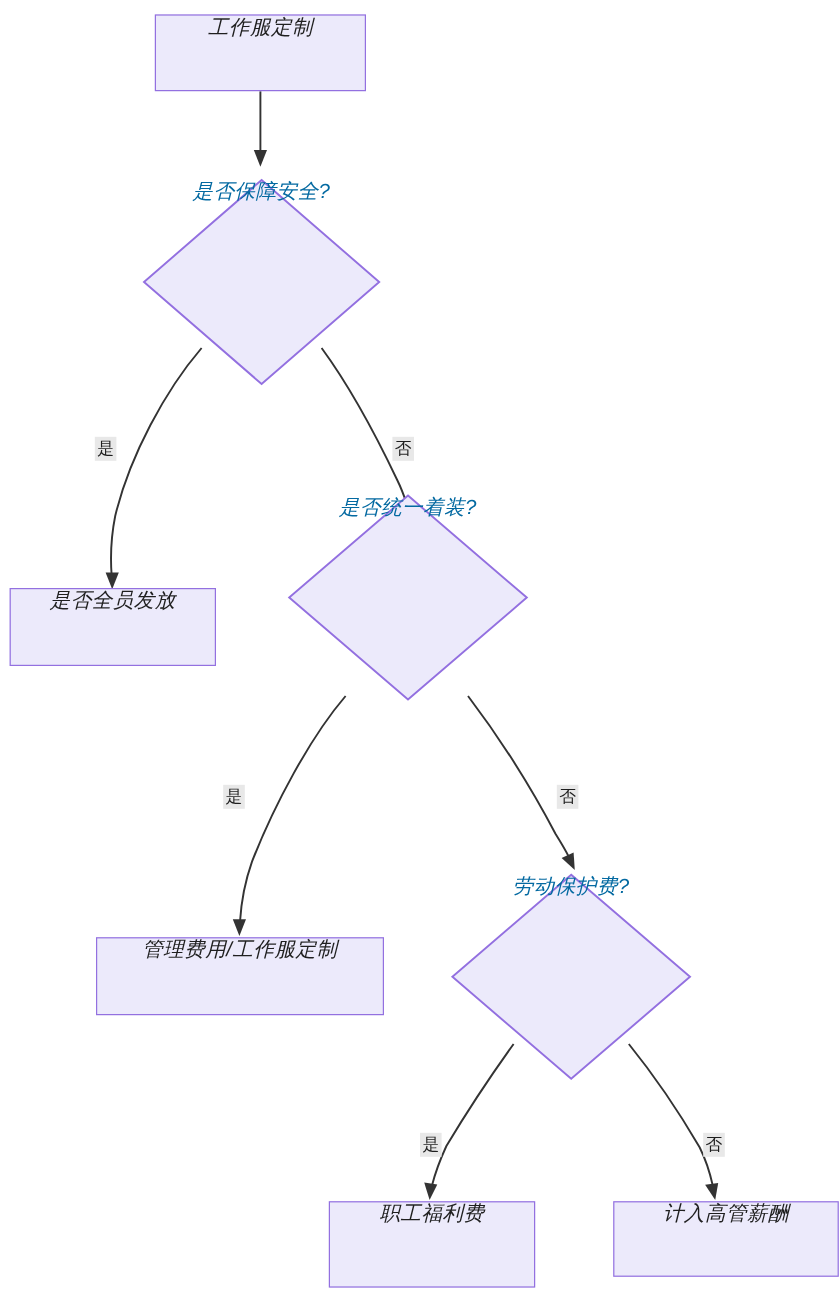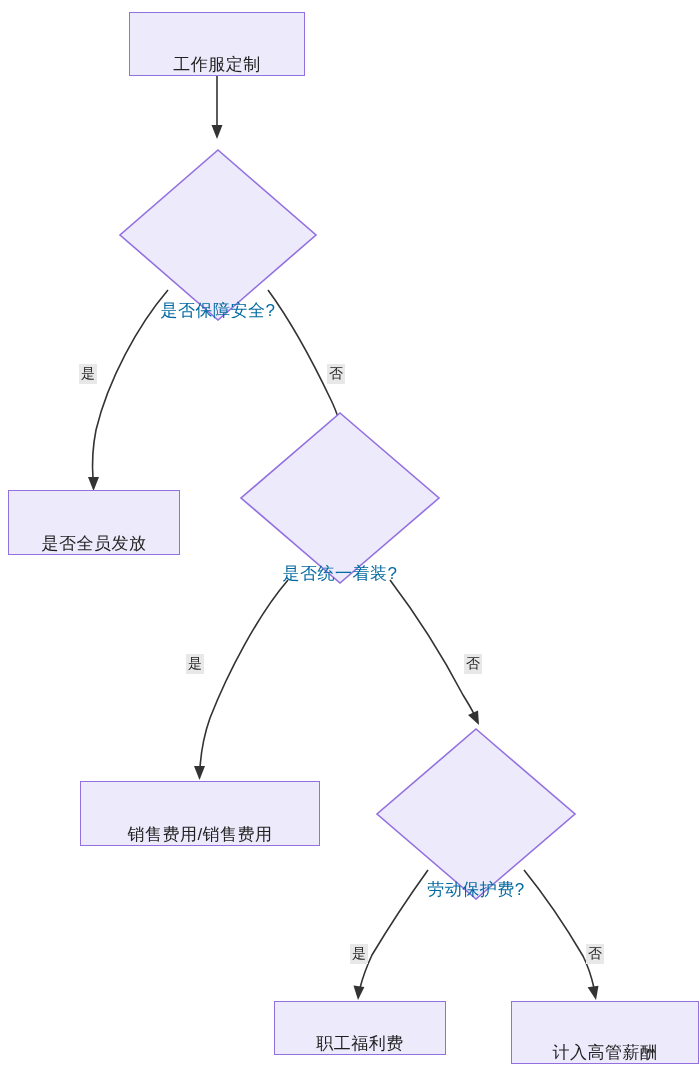--- a/index.html
+++ b/index.html
@@ -31,23 +31,24 @@
     stroke-width: 1.6px;
   }
   .arrow-head {
     fill: #333333;
     stroke: none;
   }
   .node {
     position: absolute;
     box-sizing: border-box;
     display: flex;
-    align-items: flex-end;
+    align-items: flex-start;
     justify-content: center;
     text-align: center;
+    font-style: italic;
   }
   .node-rect {
     background: #ECEAFB;
     border: 1.4px solid #9370E0;
     color: #1f1f1f;
     font-size: 17px;
     line-height: 1.2;
     letter-spacing: 0.5px;
   }
   .node-diamond {
@@ -143,31 +144,31 @@
   </div>
 
   <div class="node node-diamond" style="left:239px; top:411px; width:202px; height:174px;">
     <svg class="diamond-shape" viewBox="0 0 202 174" preserveAspectRatio="none">
       <polygon points="101,2 200,87 101,172 2,87"></polygon>
     </svg>
     <span class="diamond-label">是否统一着装?</span>
   </div>
 
   <div class="node node-rect" style="left:80px; top:781px; width:240px; height:65px;">
-    <span>销售费用/销售费用</span>
+    <span>管理费用/工作服定制</span>
   </div>
 
   <div class="node node-diamond" style="left:375px; top:727px; width:202px; height:174px;">
     <svg class="diamond-shape" viewBox="0 0 202 174" preserveAspectRatio="none">
       <polygon points="101,2 200,87 101,172 2,87"></polygon>
     </svg>
     <span class="diamond-label">劳动保护费?</span>
   </div>
 
-  <div class="node node-rect" style="left:274px; top:1001px; width:172px; height:54px;">
+  <div class="node node-rect" style="left:274px; top:1001px; width:172px; height:72px;">
     <span>职工福利费</span>
   </div>
 
   <div class="node node-rect" style="left:511px; top:1001px; width:188px; height:63px;">
     <span>计入高管薪酬</span>
   </div>
 
   <div class="edge-label" style="left:79px; top:364px;">是</div>
   <div class="edge-label" style="left:327px; top:364px;">否</div>
 

